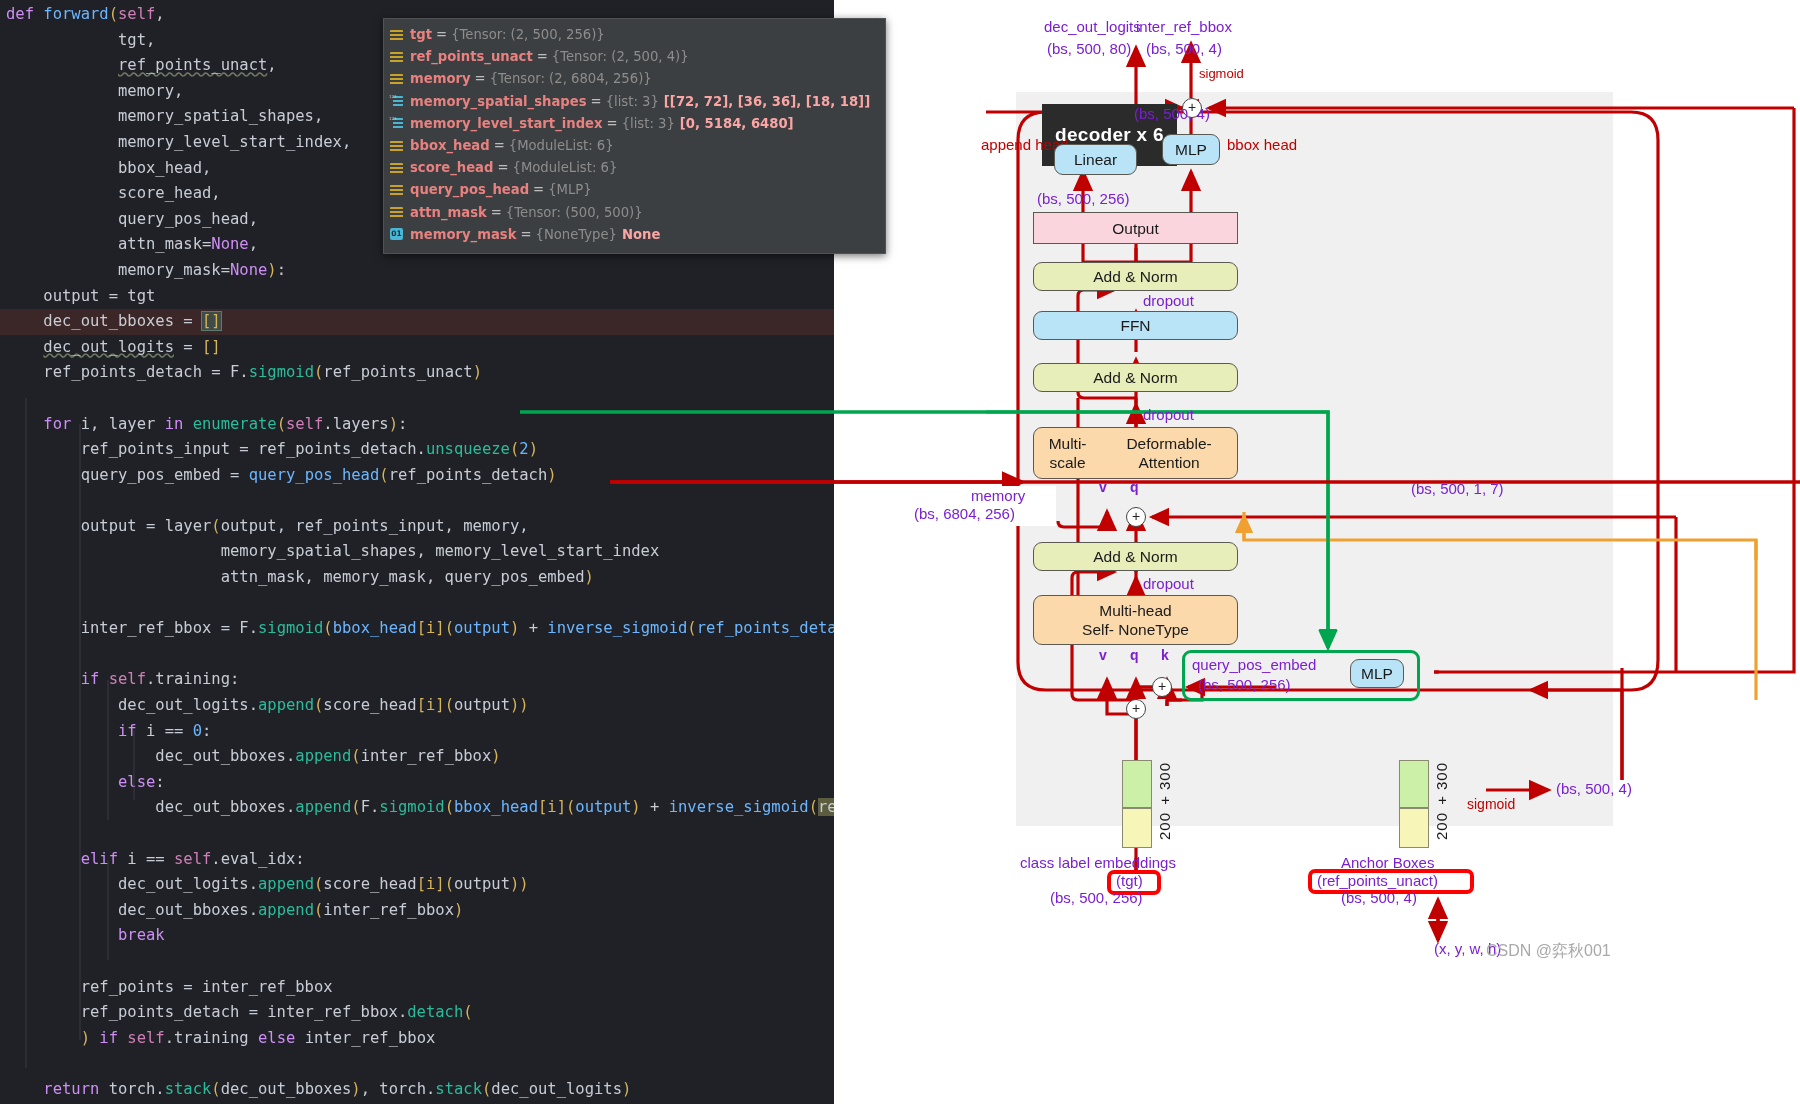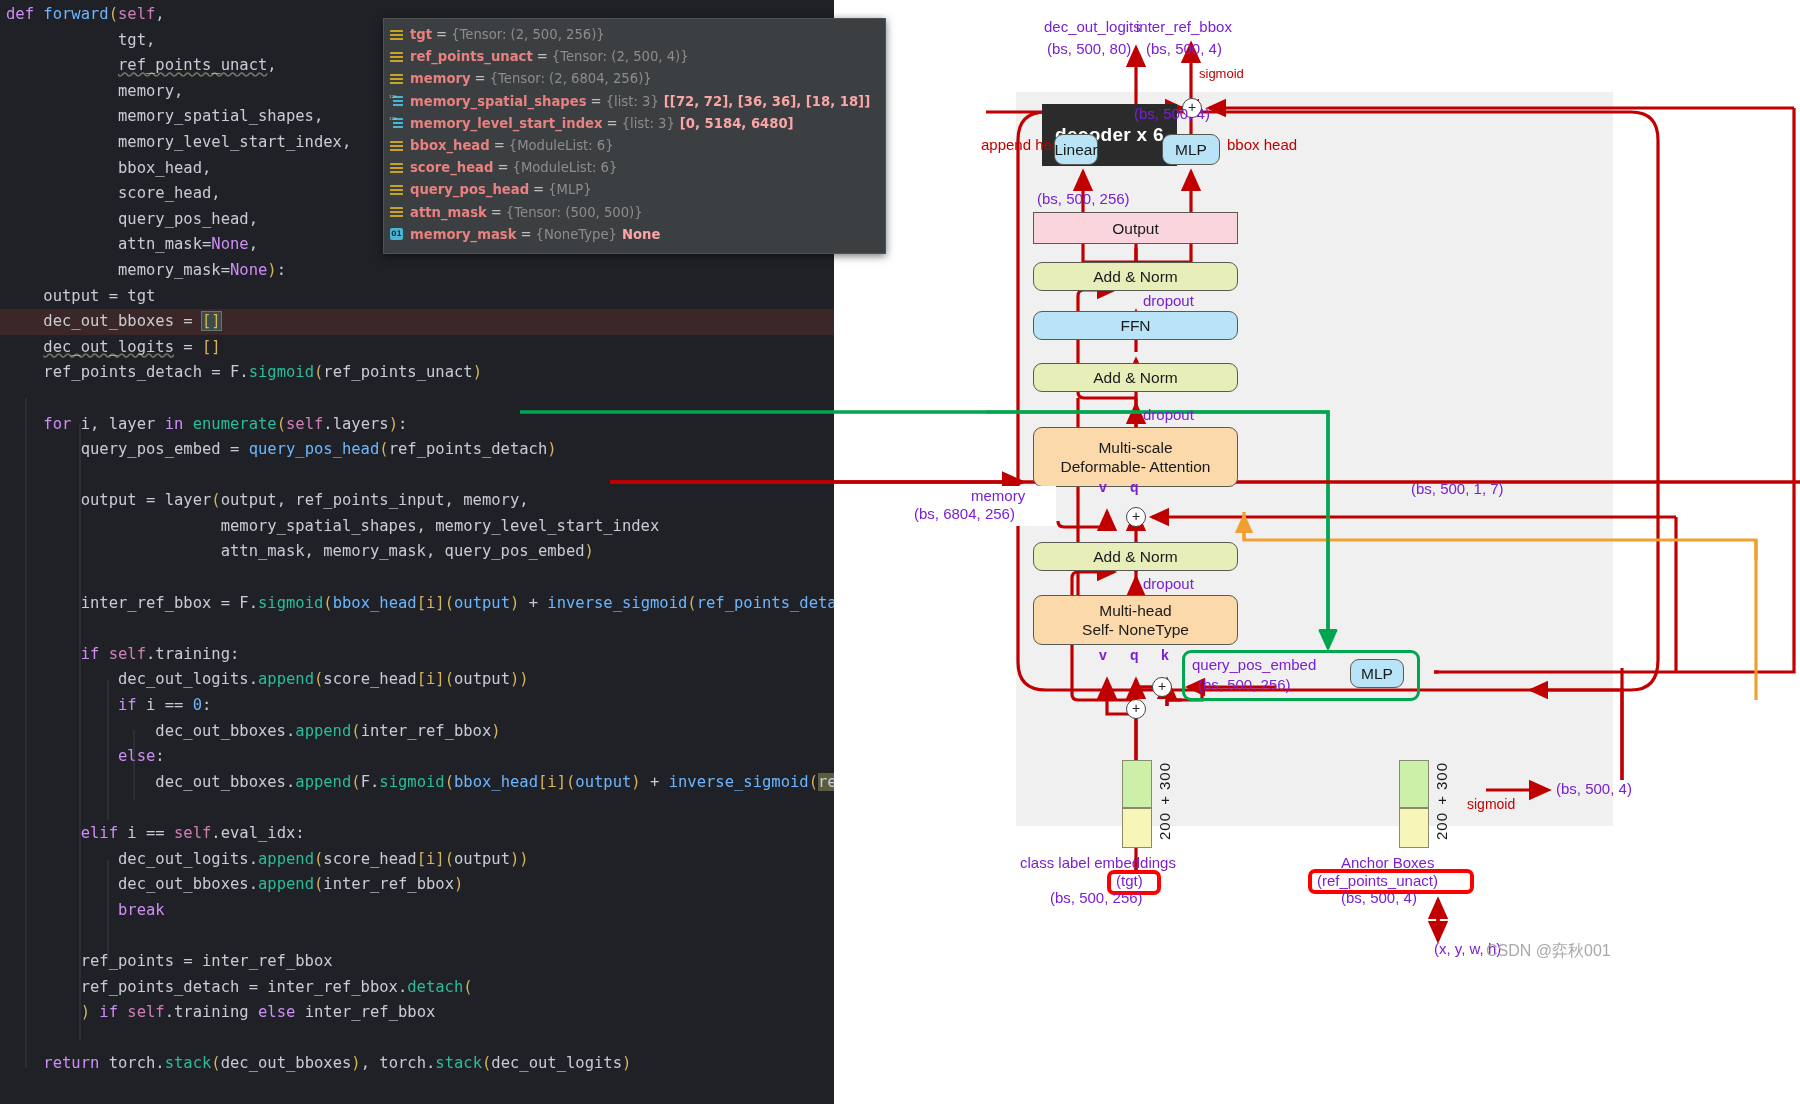--- a/index.html
+++ b/index.html
@@ -136,20 +136,21 @@
     <div class="ln">            score_head,</div>
     <div class="ln">            query_pos_head,</div>
     <div class="ln">            attn_mask=<span class="none">None</span>,</div>
     <div class="ln">            memory_mask=<span class="none">None</span><span class="brk">)</span>:</div>
     <div class="ln">    output = tgt</div>
     <div class="ln hl">    dec_out_bboxes = <span class="hl-box brk">[]</span></div>
     <div class="ln">    <span class="sq">dec_out_logits</span> = <span class="brk">[]</span></div>
     <div class="ln">    ref_points_detach = F.<span class="mth">sigmoid</span><span class="brk">(</span>ref_points_unact<span class="brk">)</span></div>
     <div class="ln"> </div>
     <div class="ln">    <span class="kw">for</span> i, layer <span class="kw">in</span> <span class="mth">enumerate</span><span class="brk">(</span><span class="slf">self</span>.layers<span class="brk">)</span>:</div>
+    <div class="ln">        ref_points_input = ref_points_detach.<span class="mth">unsqueeze</span><span class="brk">(</span><span class="num">2</span><span class="brk">)</span></div>
     <div class="ln">        query_pos_embed = <span class="fn">query_pos_head</span><span class="brk">(</span>ref_points_detach<span class="brk">)</span></div>
     <div class="ln"> </div>
     <div class="ln">        output = layer<span class="brk">(</span>output, ref_points_input, memory,</div>
     <div class="ln">                       memory_spatial_shapes, memory_level_start_index</div>
     <div class="ln">                       attn_mask, memory_mask, query_pos_embed<span class="brk">)</span></div>
     <div class="ln"> </div>
     <div class="ln">        inter_ref_bbox = F.<span class="mth">sigmoid</span><span class="brk">(</span><span class="fn">bbox_head</span><span class="brk">[</span><span class="idx">i</span><span class="brk">]</span><span class="brk">(</span><span class="fn">output</span><span class="brk">)</span> + <span class="fn">inverse_sigmoid</span><span class="brk">(</span><span class="fn">ref_points_detach</span><span class="brk">))</span></div>
     <div class="ln"> </div>
     <div class="ln">        <span class="kw">if</span> <span class="slf">self</span>.training:</div>
     <div class="ln">            dec_out_logits.<span class="mth">append</span><span class="brk">(</span>score_head<span class="brk">[</span><span class="idx">i</span><span class="brk">](</span>output<span class="brk">))</span></div>
@@ -393,34 +394,34 @@
   <div class="dg-label" style="left:61px; top:40px;">(bs, 500, 80)</div>
   <div class="dg-label" style="left:150px; top:18px;">inter_ref_bbox</div>
   <div class="dg-label" style="left:160px; top:40px;">(bs, 500, 4)</div>
   <div class="dg-label red" style="left:213px; top:66px; font-size:13px;">sigmoid</div>
 
   <div class="plus-node" style="left:196px; top:98px;">+</div>
 
   <div class="dg-label" style="left:148px; top:105px;">(bs, 500, 4)</div>
 
   <div class="dg-label red" style="left:-5px; top:136px;">append head</div>
-  <div class="dg-box rounded bx-blue" style="left:68px; top:134px; width:44px; height:31px;">Linear</div>
+  <div class="dg-box rounded bx-blue" style="left:68px; top:144px; width:83px; height:31px;">Linear</div>
   <div class="dg-box rounded bx-blue" style="left:176px; top:134px; width:58px; height:31px;">MLP</div>
   <div class="dg-label red" style="left:241px; top:136px;">bbox head</div>
 
   <div class="dg-label" style="left:51px; top:190px;">(bs, 500, 256)</div>
 
   <div class="dg-box bx-pink" style="left:47px; top:212px; width:205px; height:32px;">Output</div>
   <div class="dg-box rounded bx-olive" style="left:47px; top:262px; width:205px; height:29px;">Add &amp; Norm</div>
   <div class="dg-label" style="left:157px; top:292px;">dropout</div>
   <div class="dg-box rounded bx-blue" style="left:47px; top:311px; width:205px; height:29px;">FFN</div>
   <div class="dg-box rounded bx-olive" style="left:47px; top:363px; width:205px; height:29px;">Add &amp; Norm</div>
   <div class="dg-label" style="left:157px; top:406px;">dropout</div>
 
-  <div class="dg-box rounded bx-orange" style="left:47px; top:427px; width:205px; height:60px; flex-direction:column;">
+  <div class="dg-box rounded bx-orange" style="left:47px; top:427px; width:205px; height:52px; flex-direction:row;">
     <span>Multi-scale</span>
     <span>Deformable- Attention</span>
   </div>
 
   <div class="mini" style="left:113px; top:479px;">v</div>
   <div class="mini" style="left:144px; top:479px;">q</div>
 
   <div class="whitebg" style="left:-74px; top:486px; width:144px; height:40px;"></div>
   <div class="dg-label" style="left:-15px; top:487px;">memory</div>
   <div class="dg-label" style="left:-72px; top:505px;">(bs, 6804, 256)</div>

